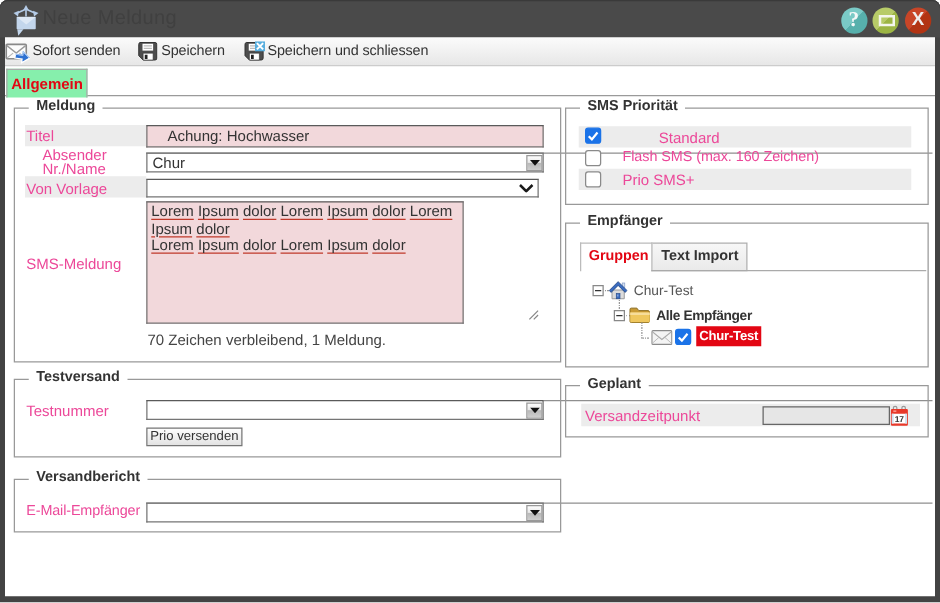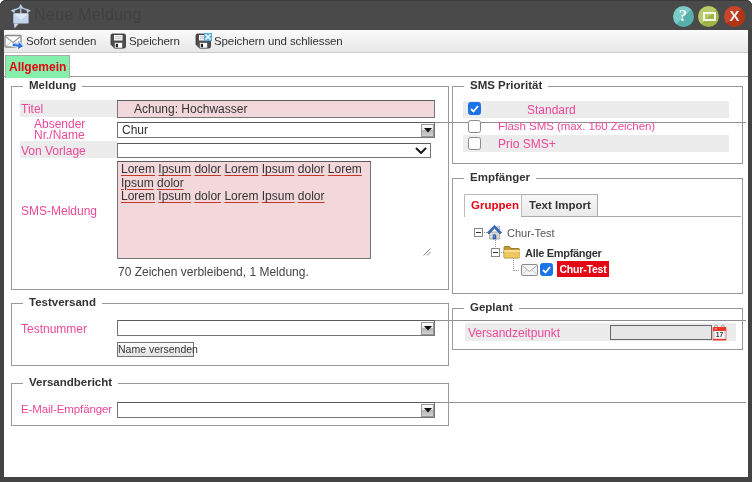--- a/index.html
+++ b/index.html
@@ -142,21 +142,21 @@
     <path d="M7.5 0.5 L0.5 7.5 M7.5 4 L4 7.5" stroke="#888" stroke-width="1"></path>
   </svg>
 <div class="lbl" style="left:118px;top:264.5px;color:#444;">70 Zeichen verbleibend, 1 Meldung.</div>
 
 <div class="lbl" style="left:21px;top:322px;">Testnummer</div>
 <div class="inp" style="left:117px;top:320px;width:316px;height:14px;"></div>
 <div class="combo-btn" style="left:420.5px;top:321.5px;width:13px;height:13px;box-sizing:border-box;"></div>
 <svg class="abs" style="left:423.5px;top:325.5px" width="8" height="5" viewBox="0 0 8 5">
     <path d="M0 0 h8 l-4 4.6 Z" fill="#111"></path>
   </svg>
-<div class="btn" style="left:117px;top:342px;width:75px;height:13px;line-height:13px;white-space:nowrap;">Name versenden</div>
+<div class="btn" style="left:117px;top:342px;width:75px;height:13px;line-height:13px;white-space:nowrap;">Prio versenden</div>
 
 <div class="lbl" style="left:21px;top:403px;font-size:11.5px;letter-spacing:-.1px;">E-Mail-Empfänger</div>
 <div class="inp" style="left:117px;top:402px;width:316px;height:14px;"></div>
 <div class="combo-btn" style="left:420.5px;top:403.5px;width:13px;height:13px;box-sizing:border-box;"></div>
 <svg class="abs" style="left:423.5px;top:407.5px" width="8" height="5" viewBox="0 0 8 5">
     <path d="M0 0 h8 l-4 4.6 Z" fill="#111"></path>
   </svg>
 
 <div class="stripe" style="left:463px;top:101px;width:266px;height:17px;"></div>
 <div class="stripe" style="left:463px;top:135px;width:266px;height:17px;"></div>

